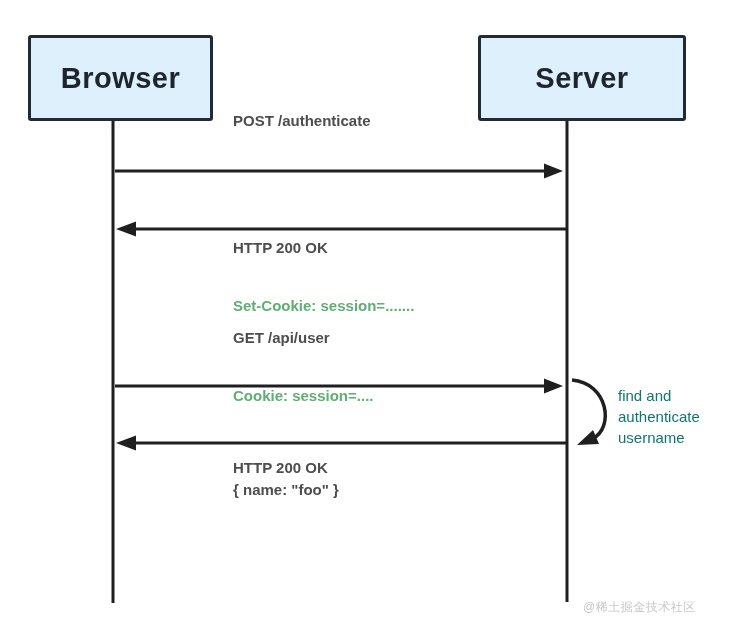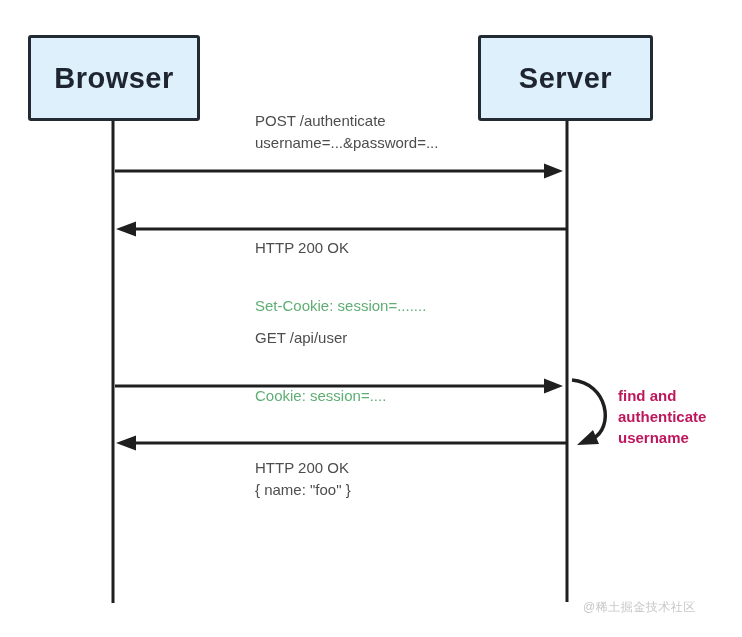--- a/index.html
+++ b/index.html
@@ -20,55 +20,55 @@
     font-family:"Liberation Sans", sans-serif;
   }
   .overlay{position:absolute;left:0;top:0;width:742px;height:637px;}
   .overlay line, .overlay path{stroke:var(--line);fill:none;}
   .lifeline{stroke-width:3;}
   .msgline{stroke-width:3;}
   .arrowhead{fill:var(--line);stroke:none;}
   .looppath{stroke-width:3.5;}
   .actor{
     position:absolute;
-    width:172px;height:86px;
+    width:185px;height:86px;
     background:var(--actor-fill);
     border:3px solid var(--actor-border);
     border-radius:3px;
     display:flex;align-items:center;justify-content:center;
     box-sizing:border-box;
   }
   .actor-label{
     font-size:29px;
     font-weight:600;
     color:var(--actor-text);
     letter-spacing:0.5px;
   }
   .actor-browser{left:28px;top:35px;}
-  .actor-server{left:478px;top:35px;width:175px;}
+  .actor-server{left:478px;top:35px;width:208px;}
   .msg{
     position:absolute;
-    left:255px;
+    left:233px;
     font-size:15px;
-    font-weight:400;
+    font-weight:700;
     color:var(--text);
     line-height:22px;
     white-space:nowrap;
   }
   .msg .green{color:var(--green);margin-top:36px;}
   .msg-1{top:110px;}
   .msg-2{top:237px;}
   .msg-3{top:327px;}
   .msg-4{top:457px;}
   .note{
     position:absolute;
     left:618px;top:385px;
     font-size:15px;
-    font-weight:700;
-    color:#be185d;
+    font-weight:400;
+    color:#0f766e;
     line-height:21px;
     white-space:nowrap;
   }
   .watermark{
     position:absolute;
     left:583px;top:599px;
     font-size:12px;
     color:var(--watermark);
     letter-spacing:0.5px;
     white-space:nowrap;
@@ -102,21 +102,20 @@
 
   <div class="actor actor-browser">
     <span class="actor-label">Browser</span>
   </div>
   <div class="actor actor-server">
     <span class="actor-label">Server</span>
   </div>
 
   <div class="msg msg-1">
     <div>POST /authenticate</div>
-    <div>username=...&amp;password=...</div>
   </div>
 
   <div class="msg msg-2">
     <div>HTTP 200 OK</div>
     <div class="green">Set-Cookie: session=.......</div>
   </div>
 
   <div class="msg msg-3">
     <div>GET /api/user</div>
     <div class="green">Cookie: session=....</div>

